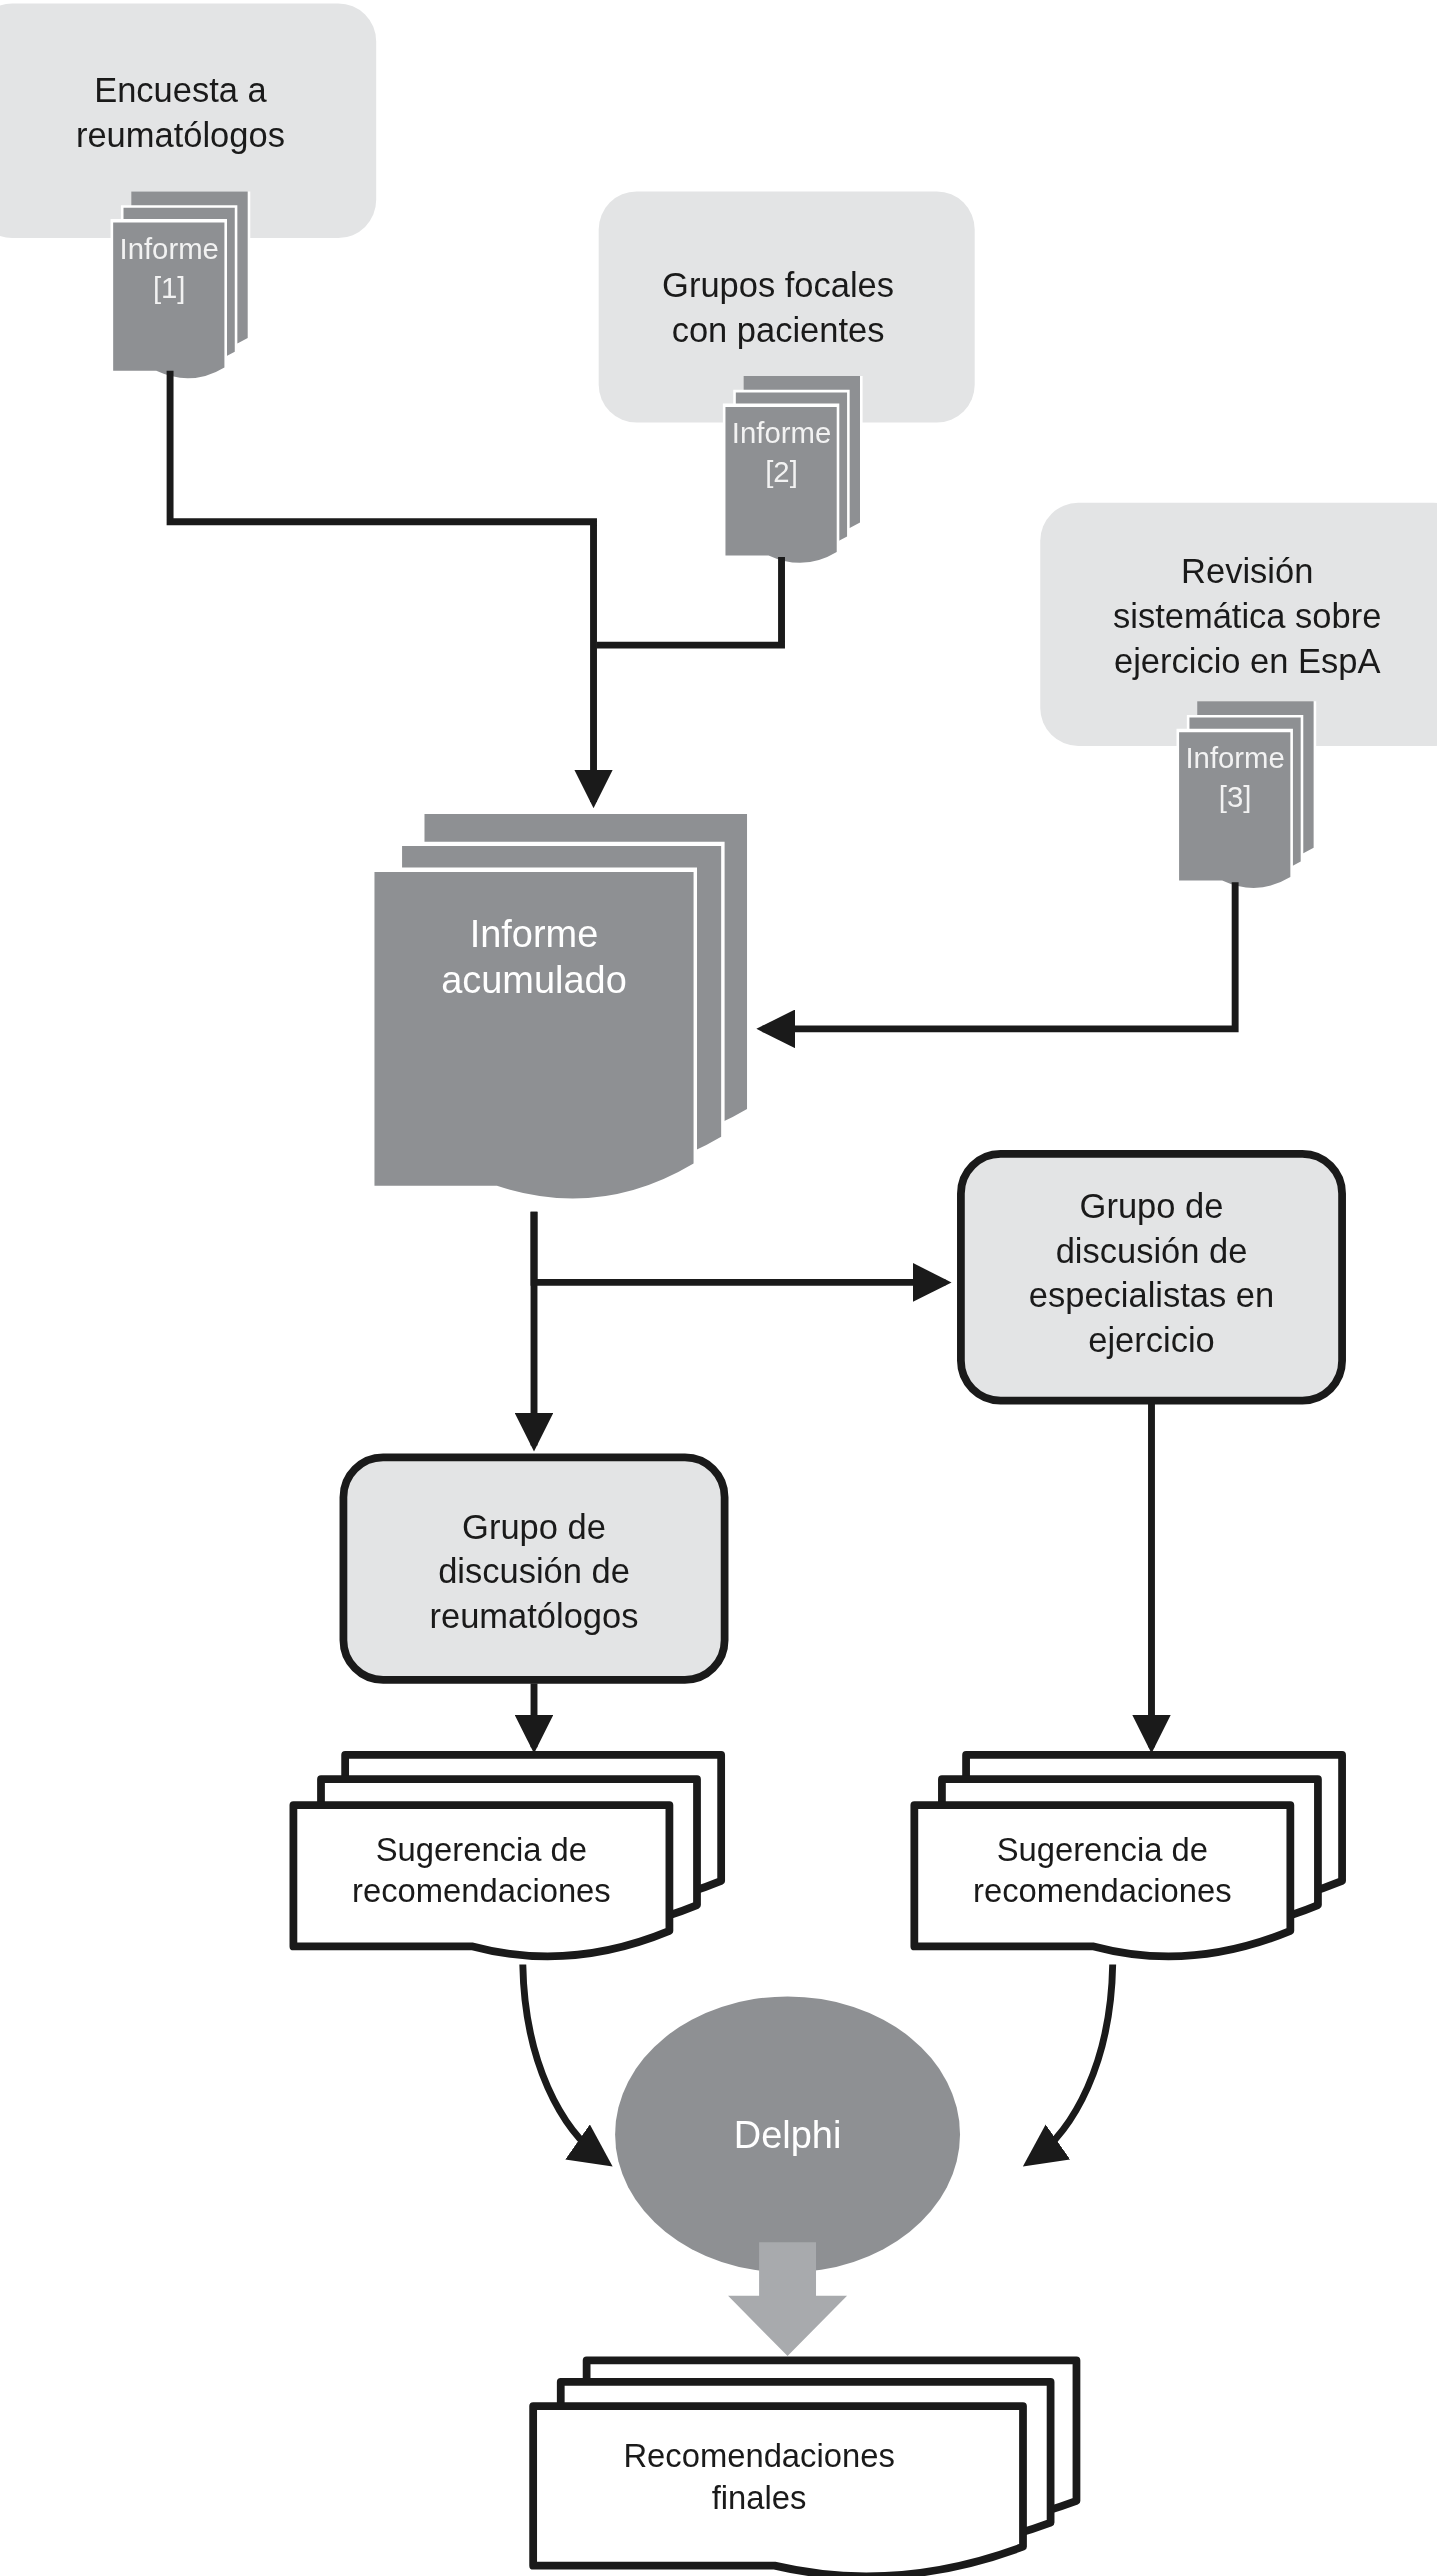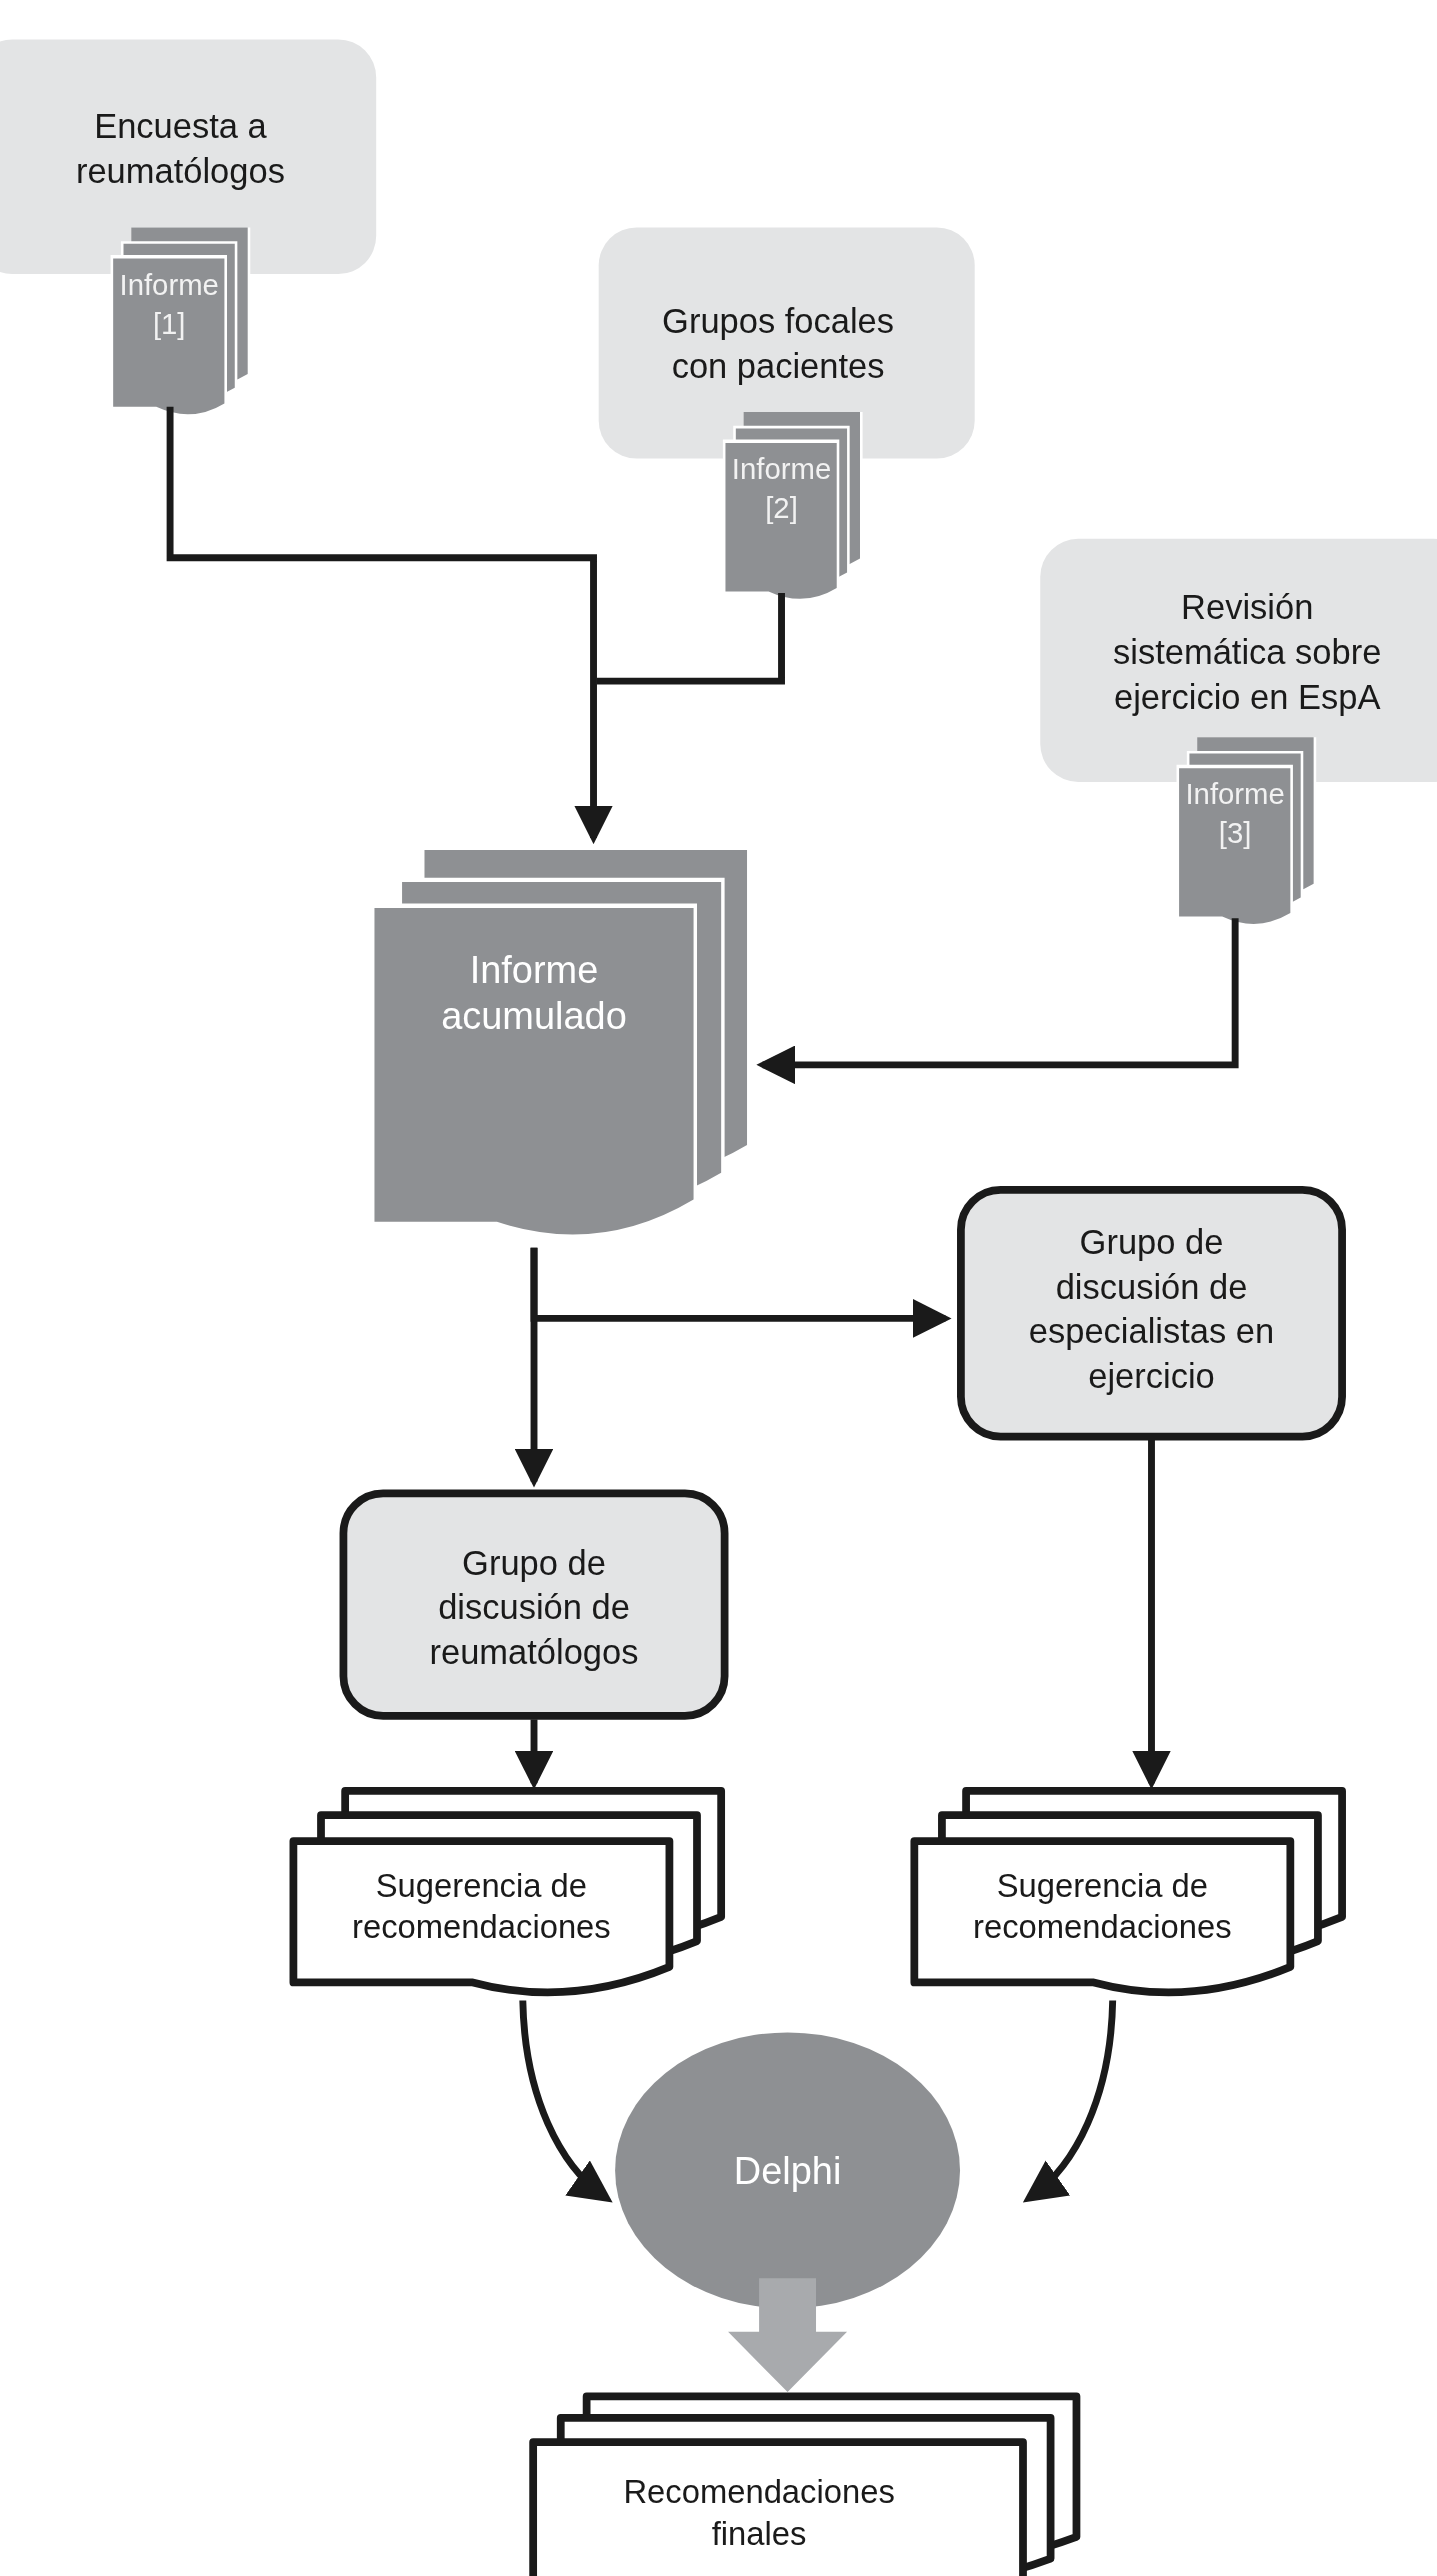--- a/index.html
+++ b/index.html
@@ -10,21 +10,20 @@
   body {
     width: 1438px;
     height: 2576px;
     font-family: "Liberation Sans", sans-serif;
     overflow: hidden;
   }
   #flow-root {
     position: relative;
     width: 1438px;
     height: 1908px;
-    margin-top: 36px;
   }
   svg.diagram {
     display: block;
     width: 1438px;
     height: 2576px;
   }
   text {
     font-family: "Liberation Sans", sans-serif;
     fill: #1a1a1a;
   }

